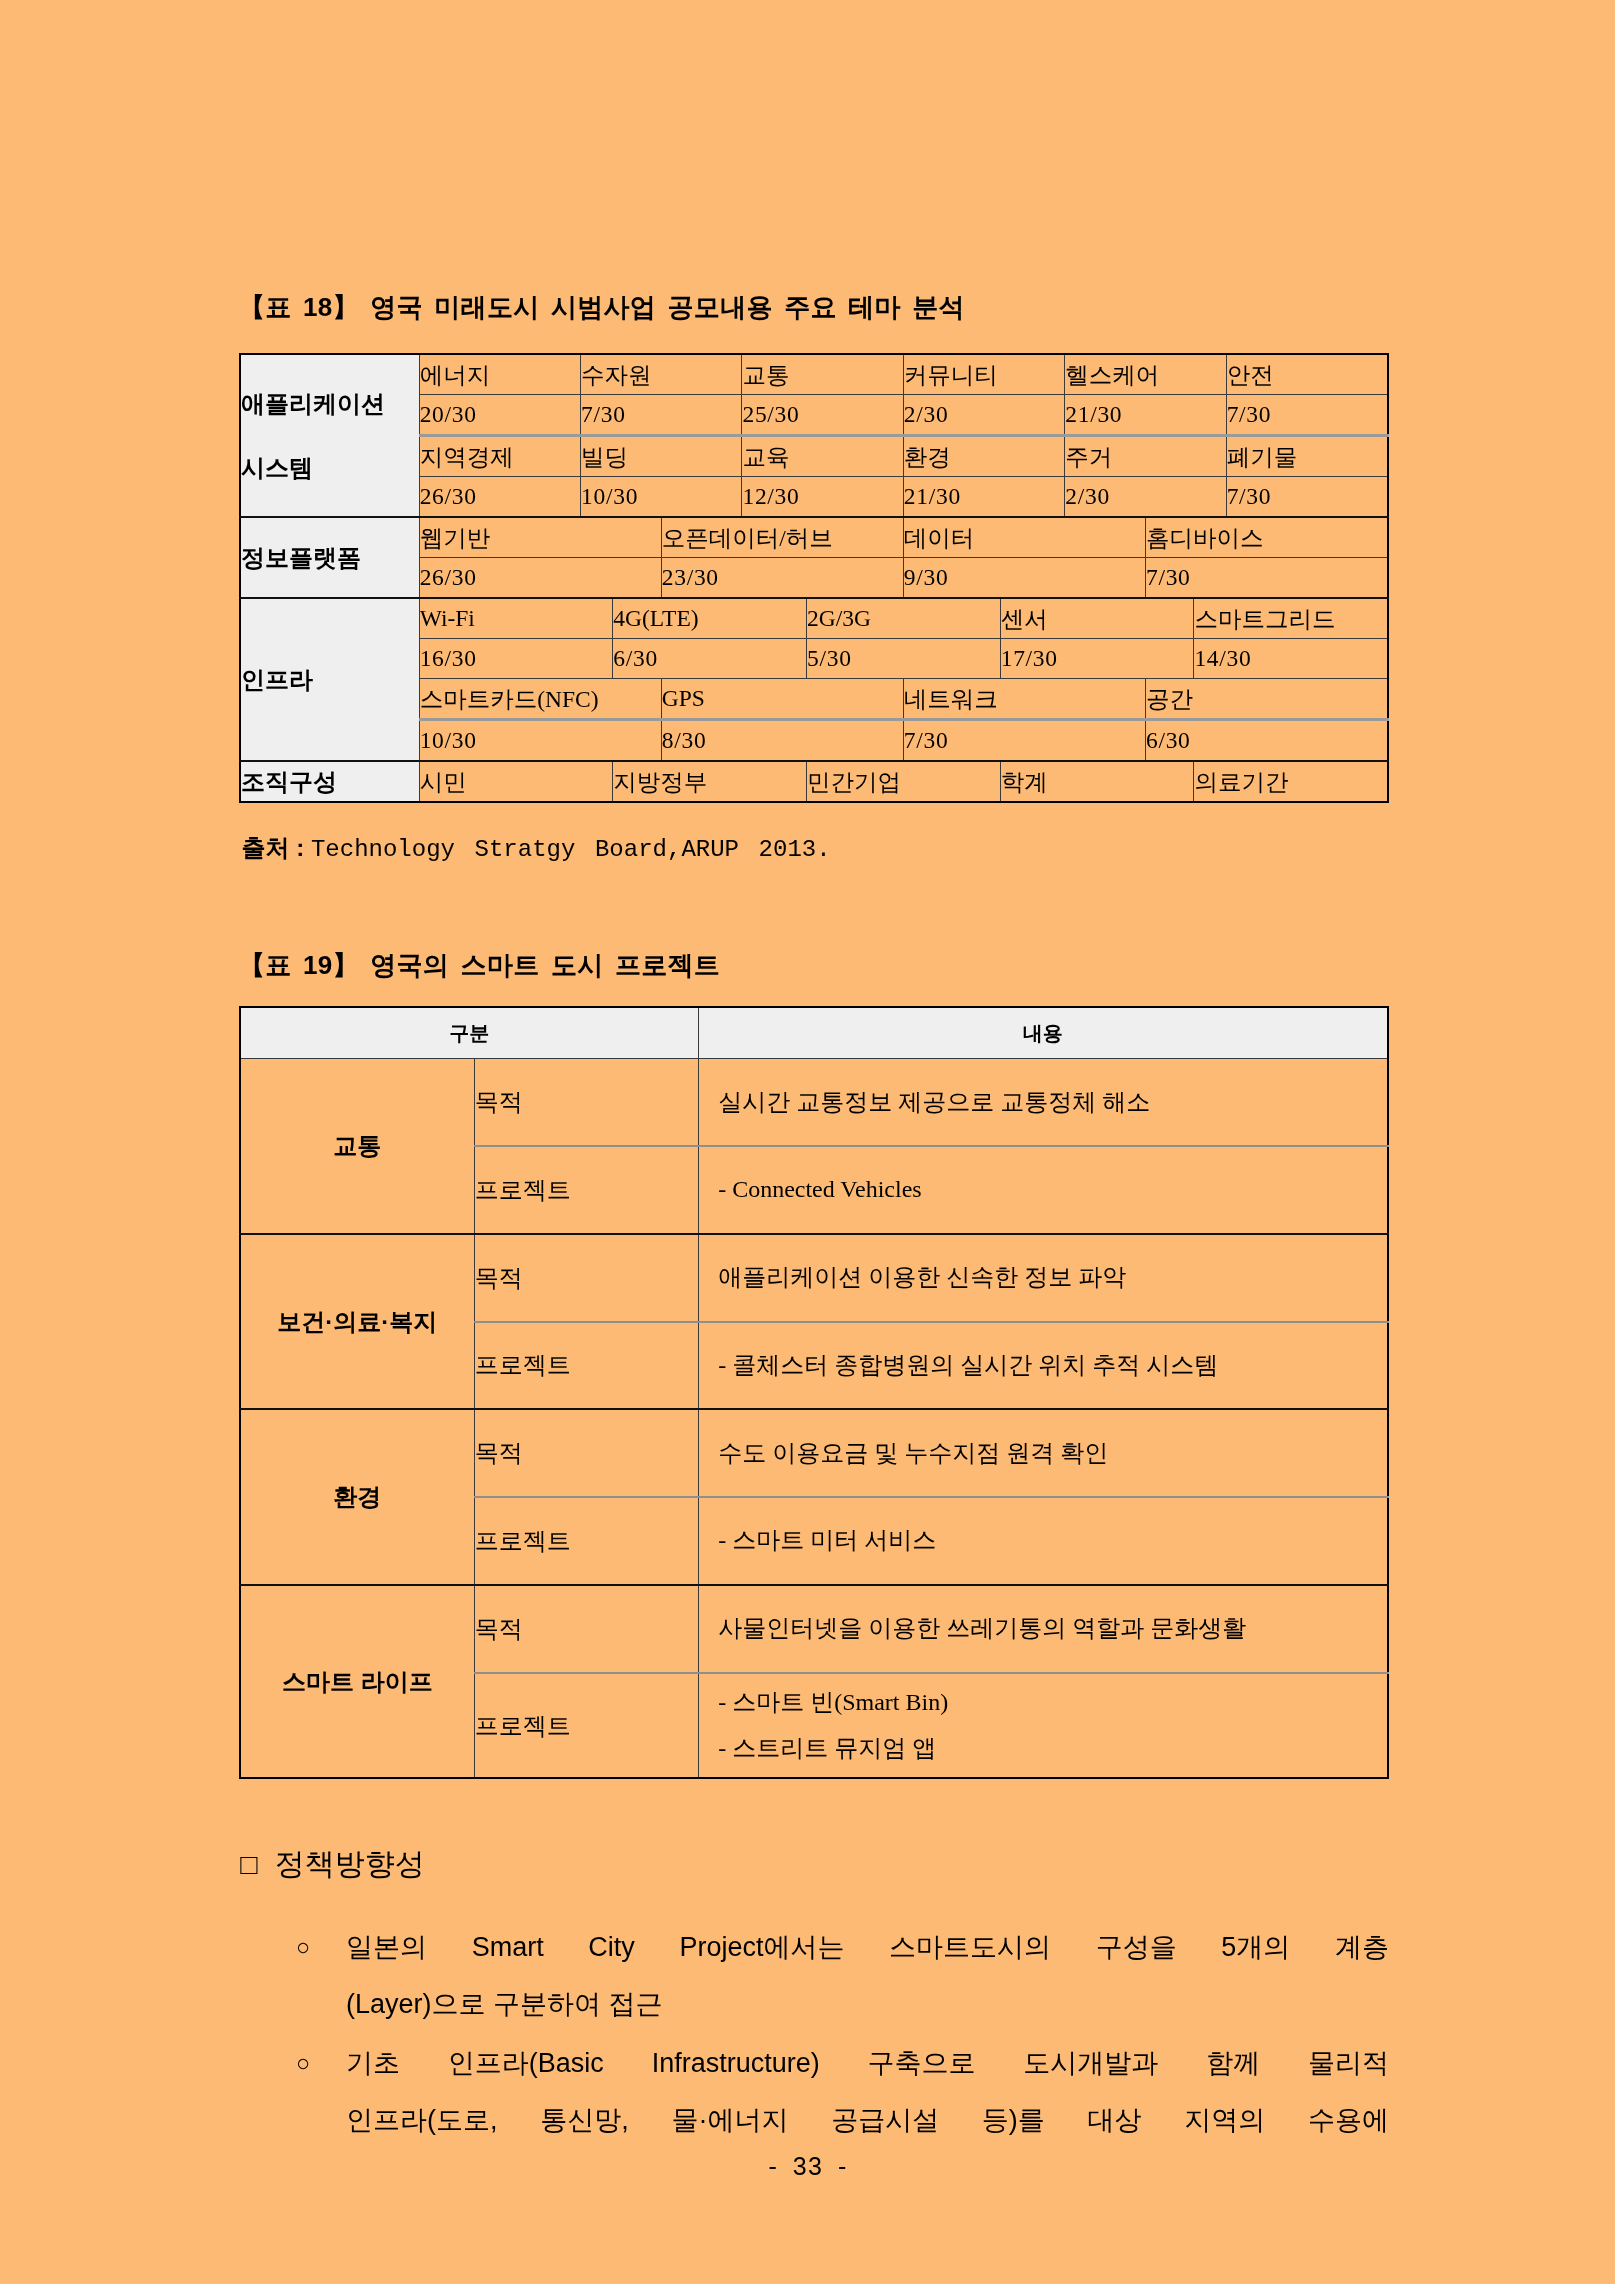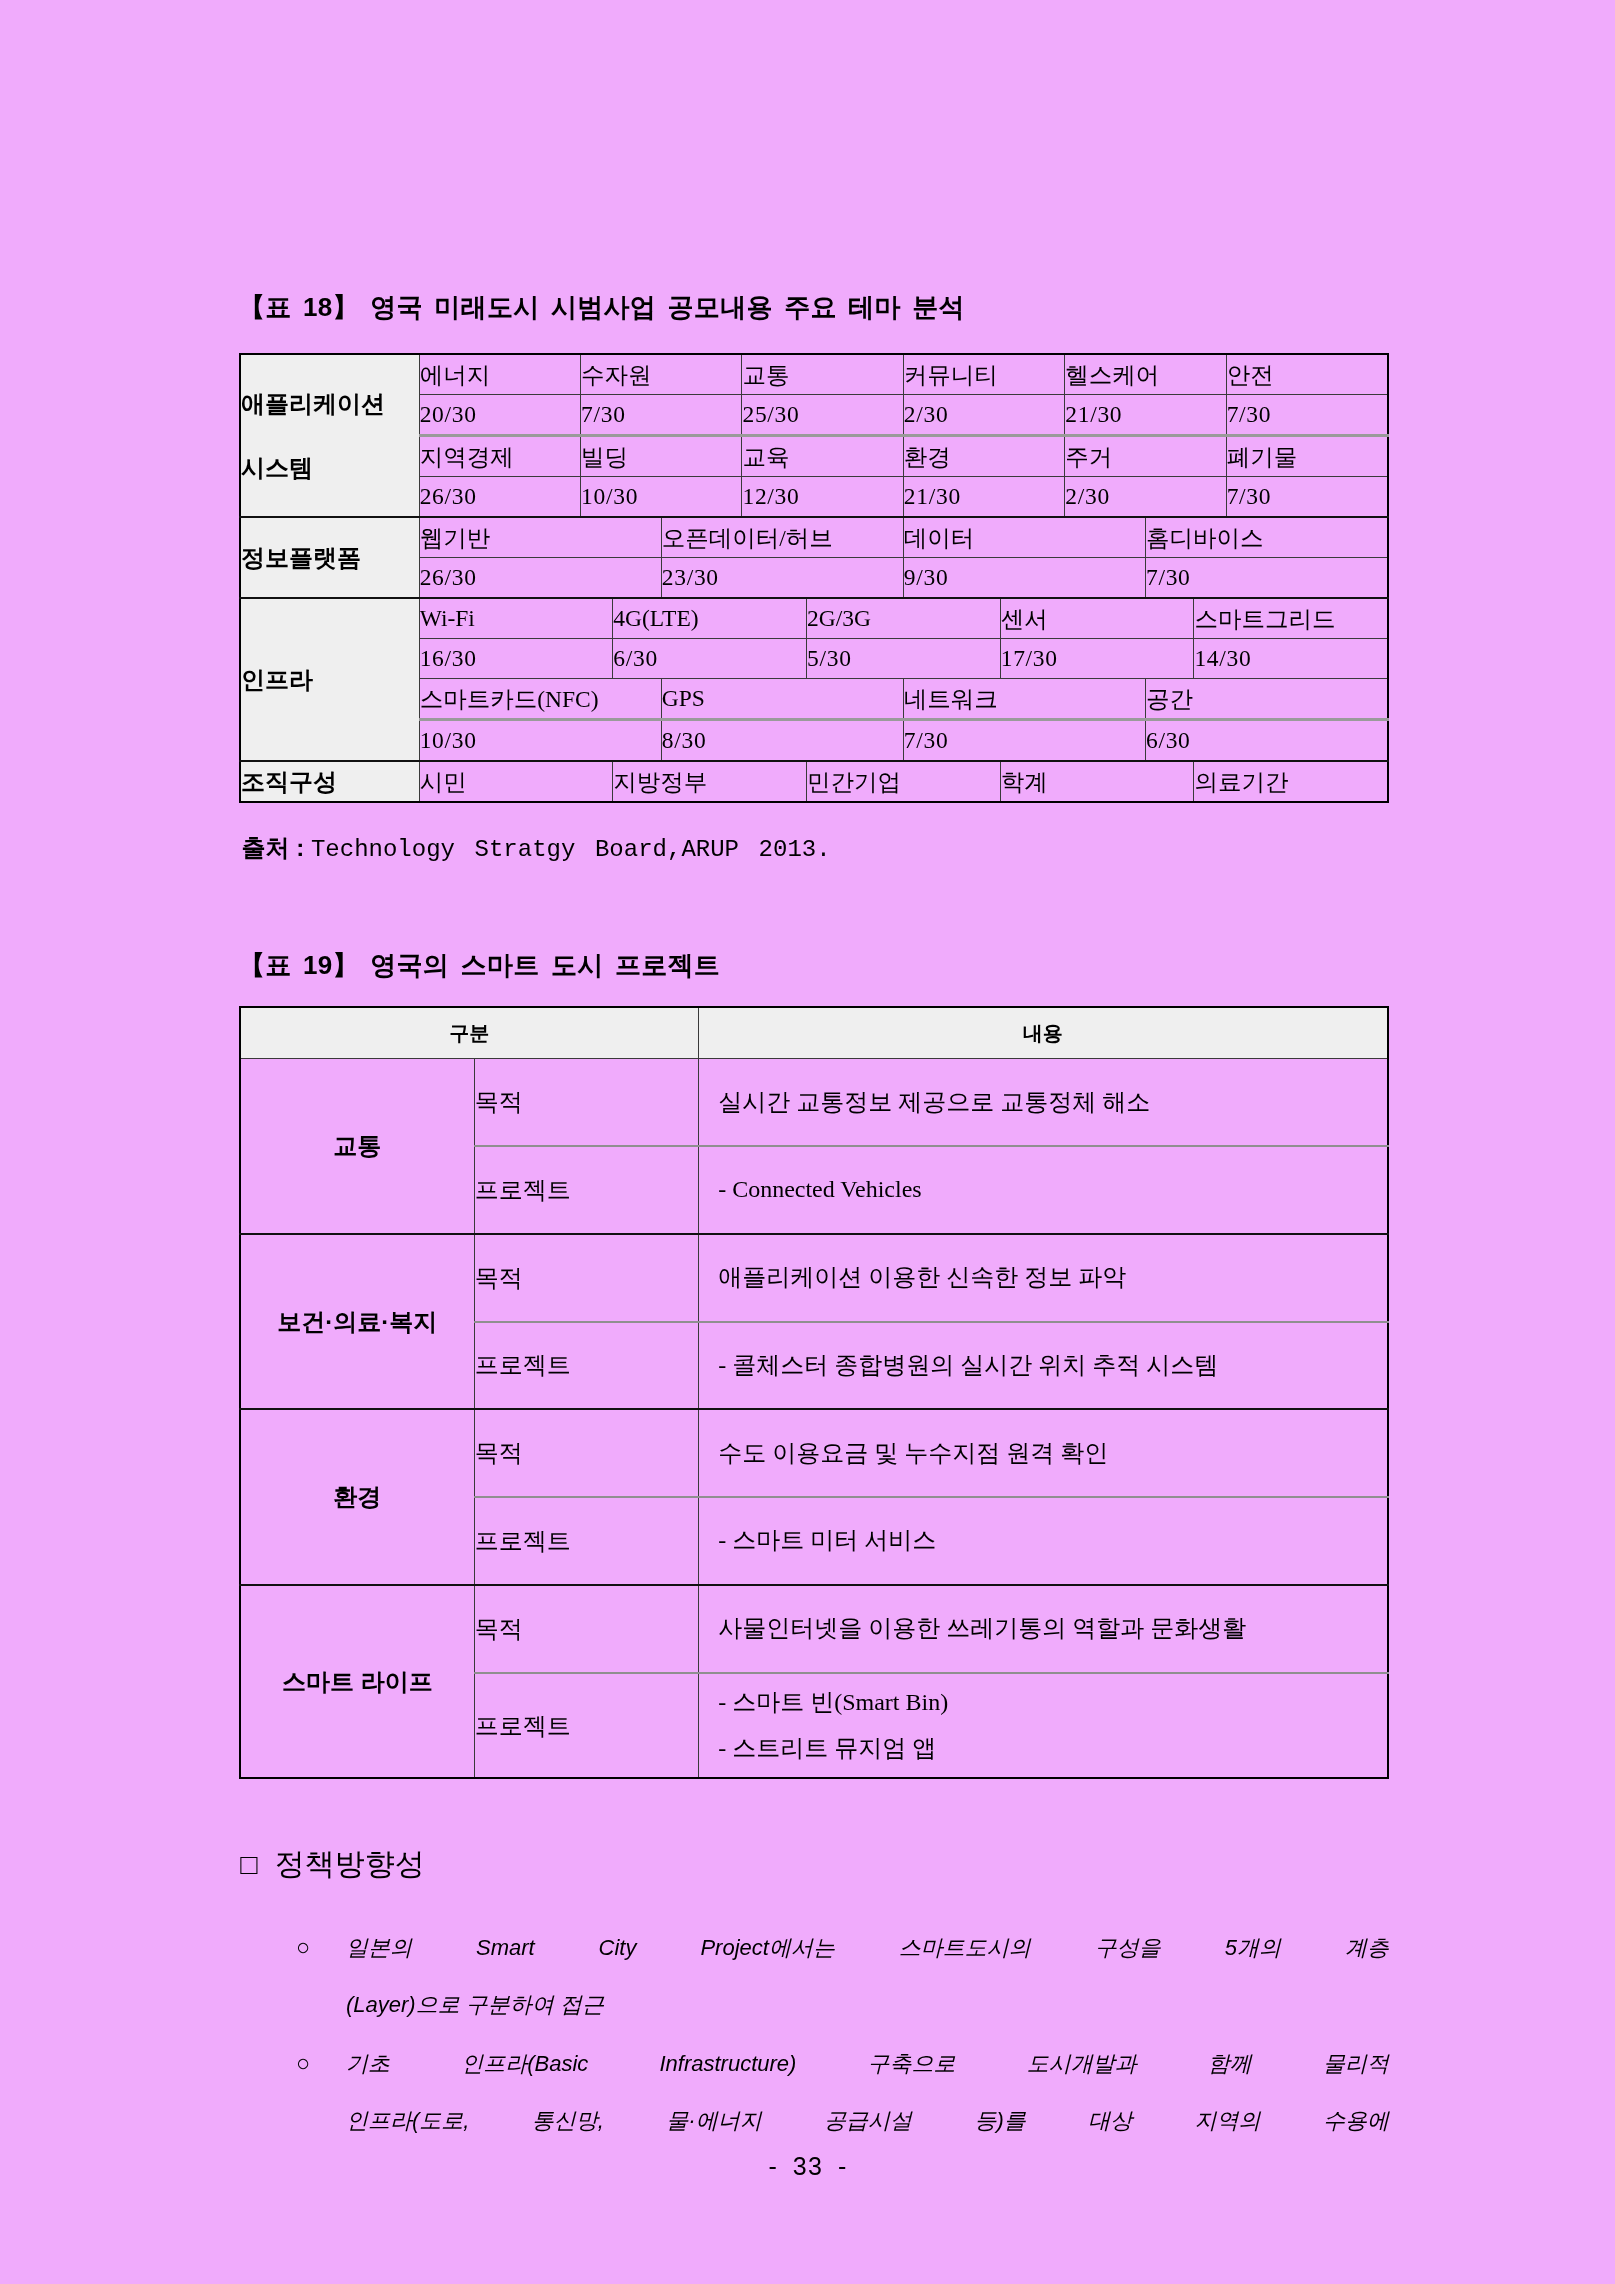--- a/index.html
+++ b/index.html
@@ -1,20 +1,20 @@
 <!DOCTYPE html>
 <html style="font-size:10.4px"><head>
 <meta charset="utf-8">
 <style>
   html, body { margin: 0; padding: 0; background: #ffffff; }
   .page {
     position: relative;
     width: 1616px;
     height: 2284px;
-    background: #f0abfc;
+    background: #fdba74;
     box-sizing: border-box;
     padding: 292px 227px 0 239px;
     font-family: "Liberation Sans", sans-serif;
     color: #000;
   }
 
   
   .caption {
     margin: 0 0 30px 0;
     font-size: 26px;
@@ -119,24 +119,23 @@
     margin-left: 57px;
     margin-top: 1.3px;
   }
   .bullet .marker {
     flex: 0 0 50px;
     font-size: 23.5px;
     line-height: 57px;
   }
   .bullet .btext { flex: 1 1 auto; }
   .bullet .line {
-    font-size: 22px;
+    font-size: 27px;
     line-height: 57px;
     word-break: keep-all;
-    font-style: italic;
   }
   .bullet .line.just {
     text-align: justify;
     text-align-last: justify;
   }
 
   
   .pageno {
     position: absolute;
     left: 0; right: 0;

